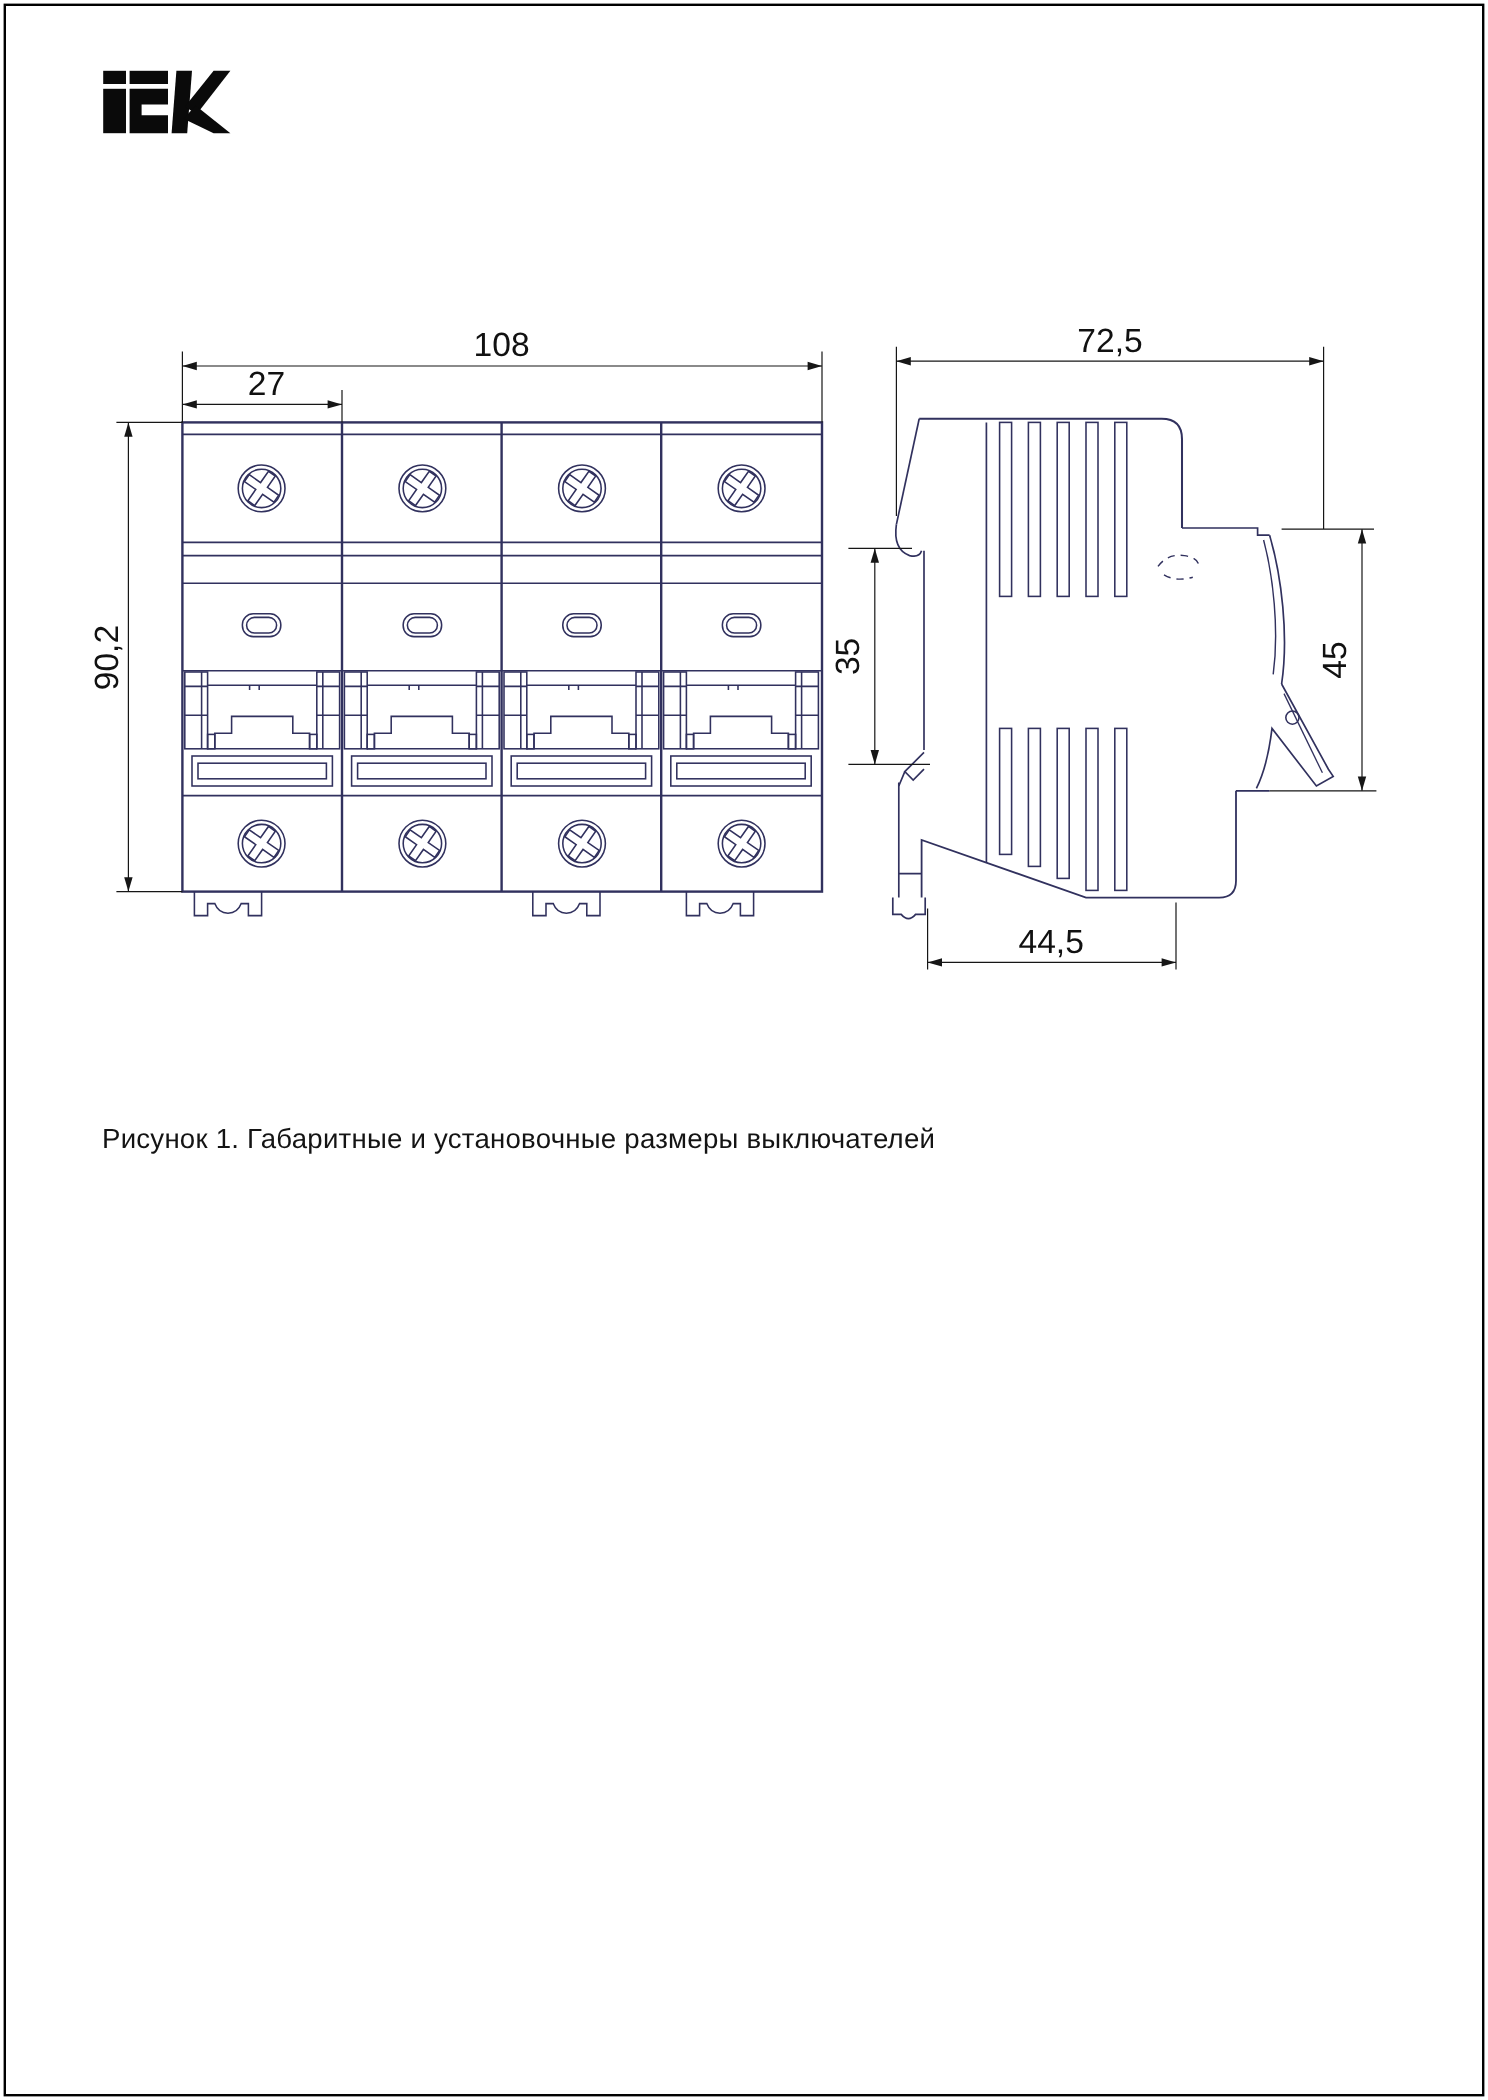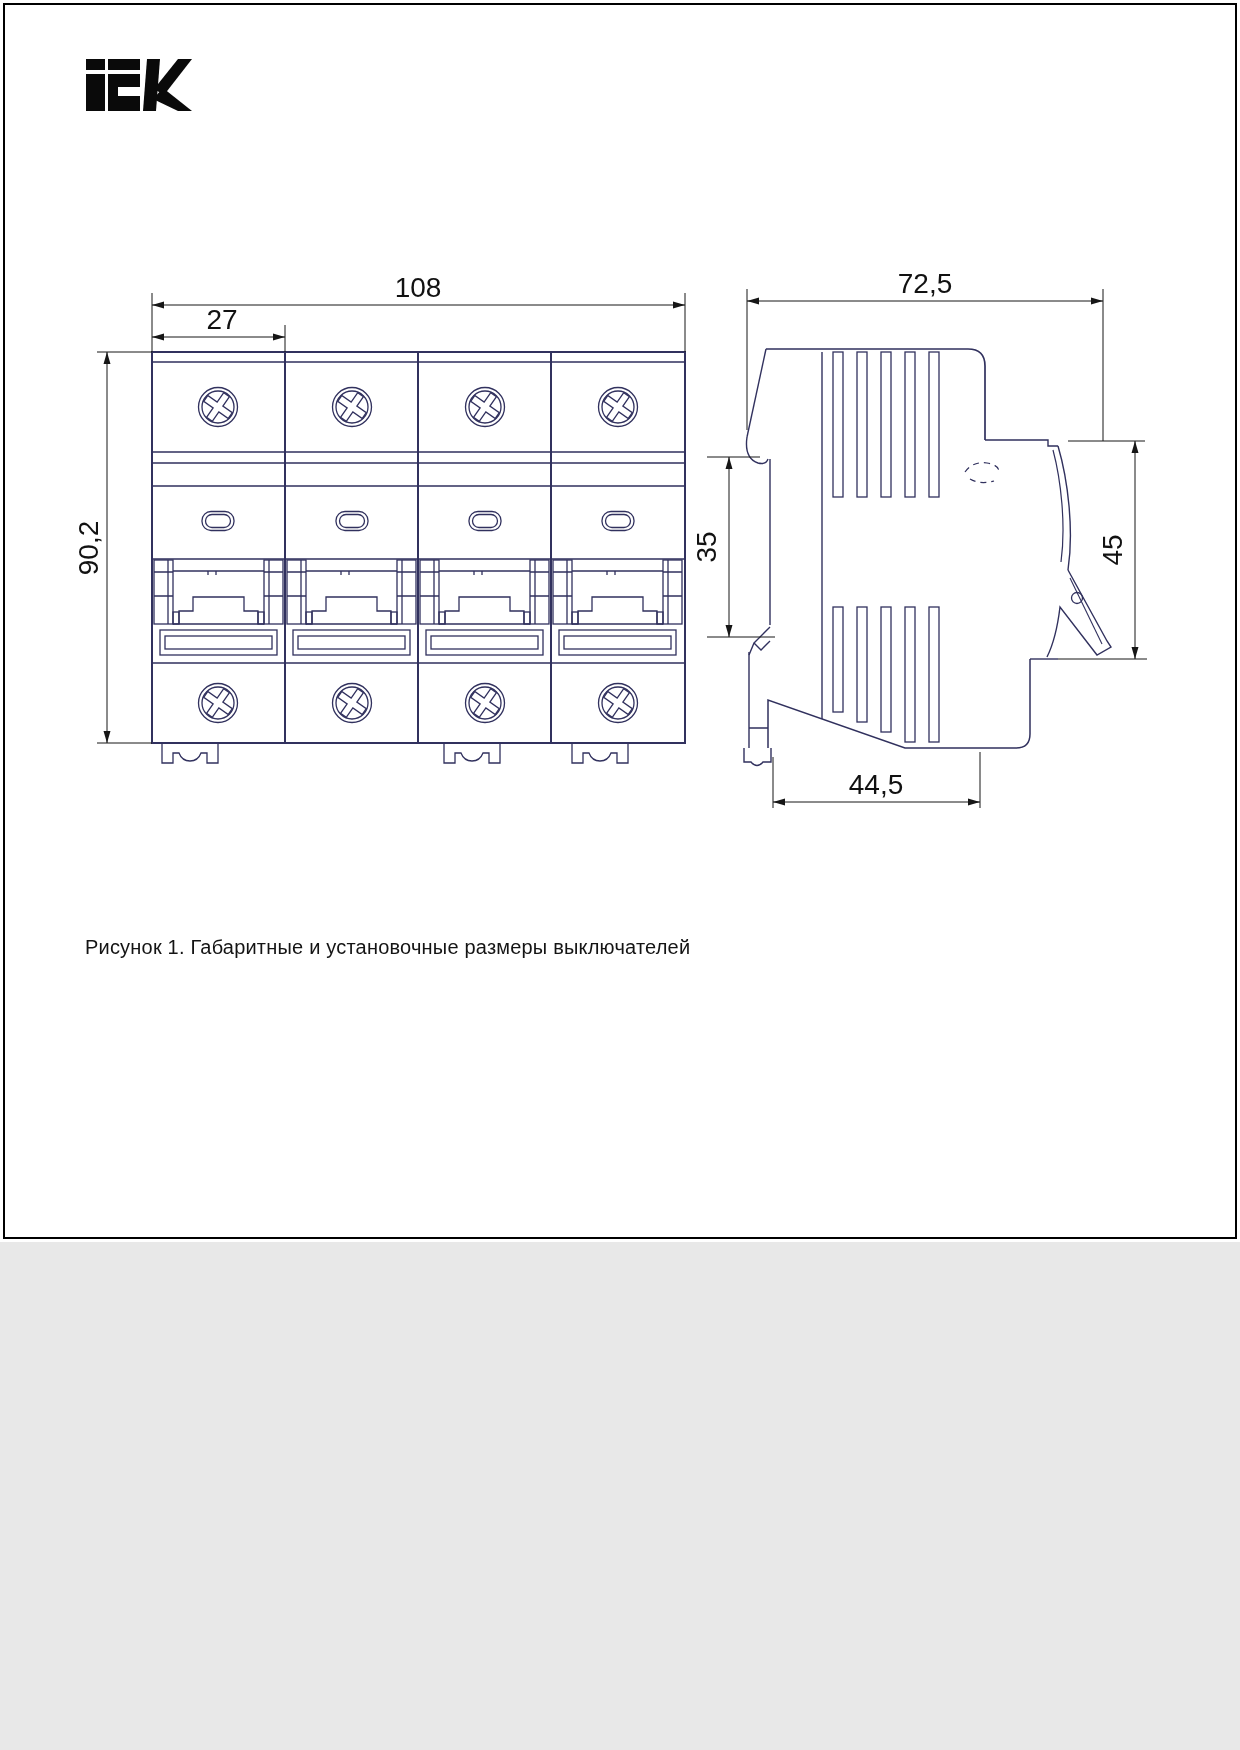--- a/index.html
+++ b/index.html
@@ -1,25 +1,25 @@
 <!DOCTYPE html>
 <html><head>
 <meta charset="utf-8">
 <style>
   html,body{margin:0;padding:0;background:#e8e8e8;}
   .page{
-    position:relative;width:1240px;height:1242px;background:#ffffff;
+    position:relative;width:1240px;height:1750px;background:#ffffff;
     margin:0 auto;font-family:"Liberation Sans",sans-serif;overflow:hidden;
   }
   .frame{position:absolute;inset:3px;border:2.5px solid #000;pointer-events:none;}
   .logo{position:absolute;left:83px;top:57px;width:110px;height:56px;}
   .drawing{position:absolute;left:0;top:0;width:1240px;height:1750px;}
   .caption{
     position:absolute;left:85px;top:936px;width:900px;
-    font-size:20px;color:#141414;letter-spacing:0.2px;
+    font-size:23px;color:#141414;letter-spacing:0.2px;
   }
   .dim-text{font-size:28px;fill:#111111;font-family:"Liberation Sans",sans-serif;}
   .draw{stroke:#31315e;fill:none;}
   .dim{stroke:#161616;fill:none;stroke-width:1;}
 </style>
 </head>
 <body>
 
 <div class="page">
   <div class="frame"></div>

